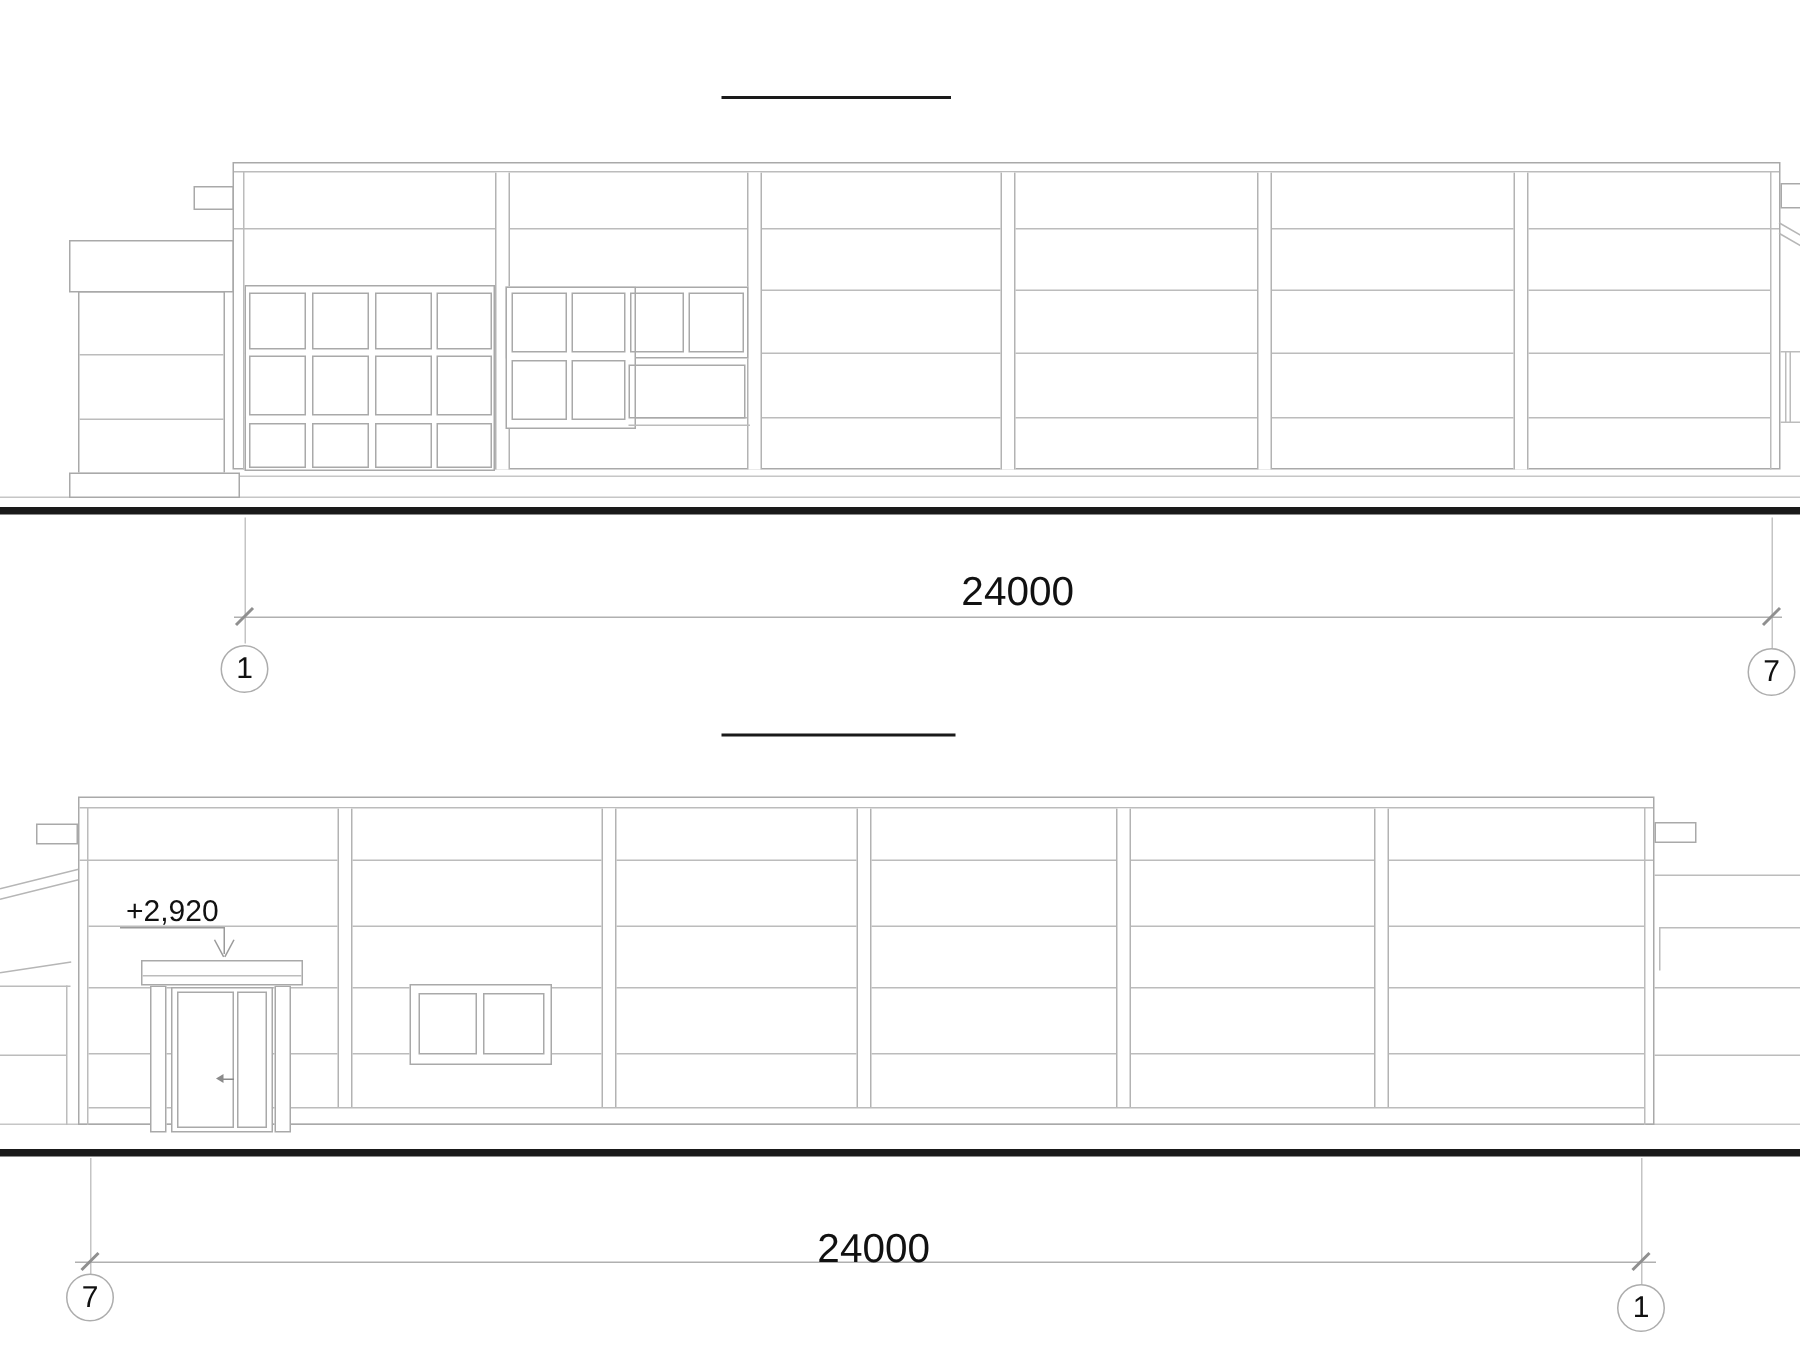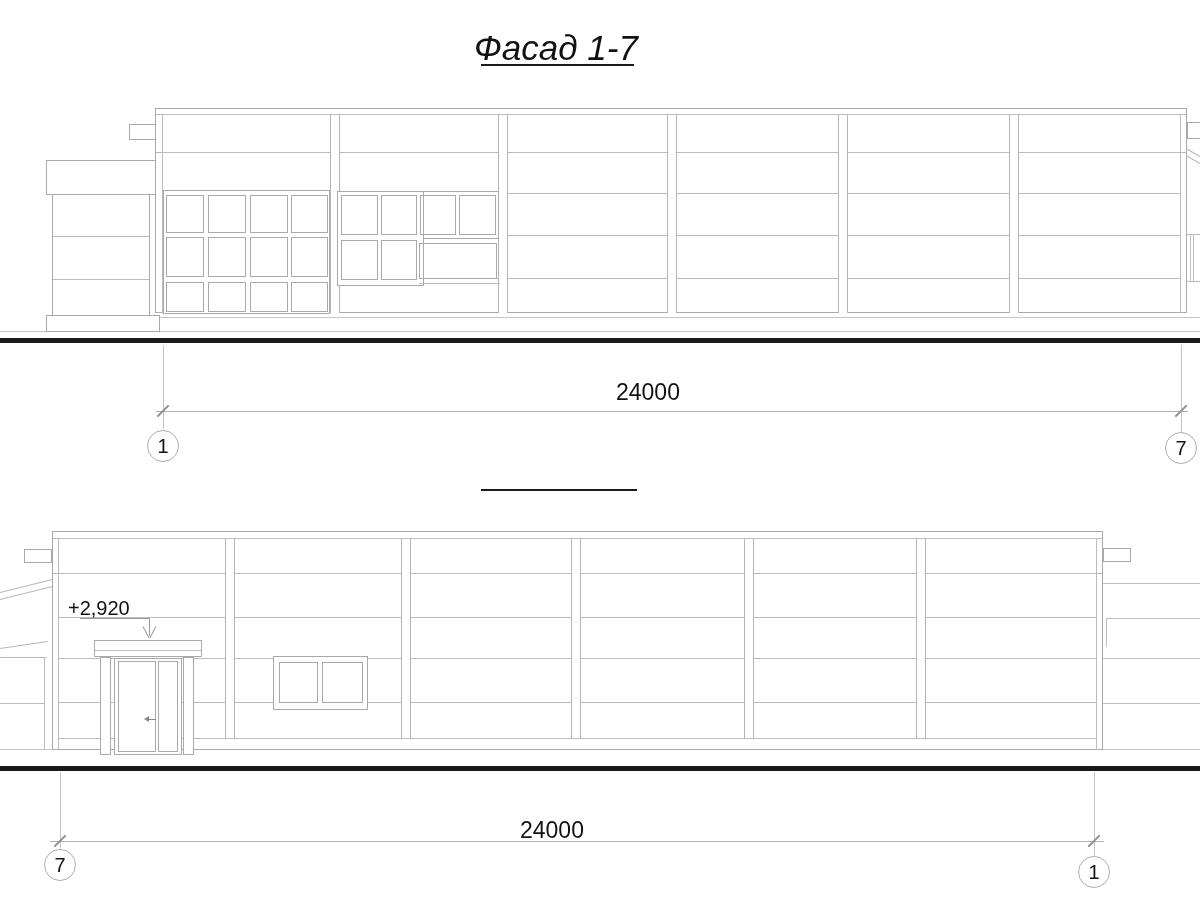--- a/index.html
+++ b/index.html
@@ -21,32 +21,31 @@
   
   .c { position:absolute; width:32px; height:32px; border:1px solid #ad adad; border:1px solid #adadad;
        border-radius:50%; background:#fff; display:flex; align-items:center; justify-content:center;
        font-size:20px; color:#111; }
   
   .dim { position:absolute; height:1px; background:#b0b0b0; }
   
   .tick { position:absolute; width:16px; height:2px; background:#8f8f8f; transform:rotate(-45deg); }
   
   .dg { position:absolute; height:1px; background:#b6b6b6; transform-origin:left center; }
-  .lbl { position:absolute; color:#111; font-size:23px; text-align:left; }
+  .lbl { position:absolute; color:#111; font-size:27px; text-align:right; }
   .title { position:absolute; left:416px; width:280px; text-align:center; font-size:35px;
            font-style:italic; color:#111; }
   .uline { position:absolute; height:2px; background:#1a1a1a; }
   .elev { position:absolute; color:#111; font-size:20px; }
 </style>
 </head>
 <body>
 
 <div id="stage">
 
-  <div class="title" style="top:28px">Фасад 1-7</div>
   <div class="uline" style="left:481px;top:64px;width:153px"></div>
 
   <div class="h" style="left:0;top:331px;width:1200px;background:#c6c6c6"></div>
   <div class="h" style="left:160px;top:317px;width:1040px;background:#c6c6c6"></div>
   <div class="g" style="top:338px"></div>
 
   <div class="r" style="left:129px;top:124px;width:27px;height:16px"></div>
 
   <div class="r" style="left:155px;top:108px;width:1032px;height:205px"></div>
   <div class="h" style="left:156px;top:114px;width:1030px"></div>
@@ -158,21 +157,21 @@
   <div class="w" style="left:114px;top:658px;width:68px;height:97px"></div>
   <div class="r" style="left:118px;top:661px;width:38px;height:91px"></div>
   <div class="r" style="left:158px;top:661px;width:20px;height:91px"></div>
   <div class="h" style="left:147px;top:719px;width:9px;background:#8a8a8a"></div>
   <div style="position:absolute;left:144px;top:716px;width:0;height:0;border-top:3px solid transparent;border-bottom:3px solid transparent;border-right:5px solid #8a8a8a"></div>
 
   <div class="w" style="left:273px;top:656px;width:95px;height:54px"></div>
   <div class="r" style="left:279px;top:662px;width:39px;height:41px"></div>
   <div class="r" style="left:322px;top:662px;width:41px;height:41px"></div>
 
-  <div class="elev" style="left:68px;top:597px">+2,920</div>
+  <div class="elev" style="left:84px;top:597px">+2,920</div>
   <div class="h" style="left:80px;top:618px;width:70px;background:#9a9a9a"></div>
   <div class="v" style="left:149px;top:618px;height:18px;background:#9a9a9a"></div>
   <div class="dg" style="left:143px;top:626px;width:13px;background:#9a9a9a;transform:rotate(62deg)"></div>
   <div class="dg" style="left:156px;top:626px;width:13px;background:#9a9a9a;transform:rotate(118deg)"></div>
 
   <div class="v" style="left:60px;top:772px;height:78px;background:#c4c4c4"></div>
   <div class="v" style="left:1094px;top:772px;height:85px;background:#c4c4c4"></div>
   <div class="dim" style="left:50px;top:841px;width:1054px"></div>
   <div class="tick" style="left:52px;top:840px"></div>
   <div class="tick" style="left:1086px;top:840px"></div>

